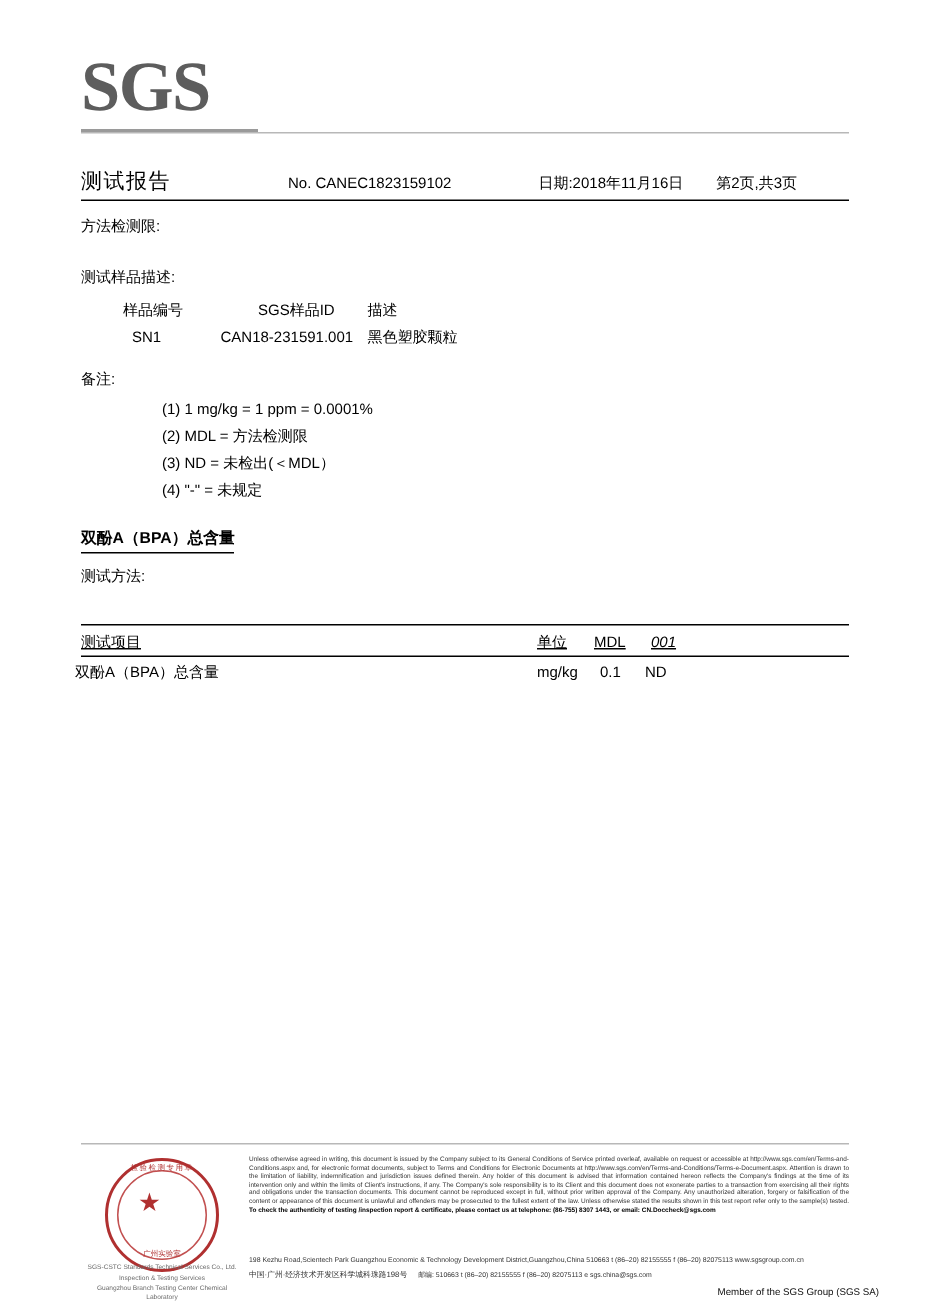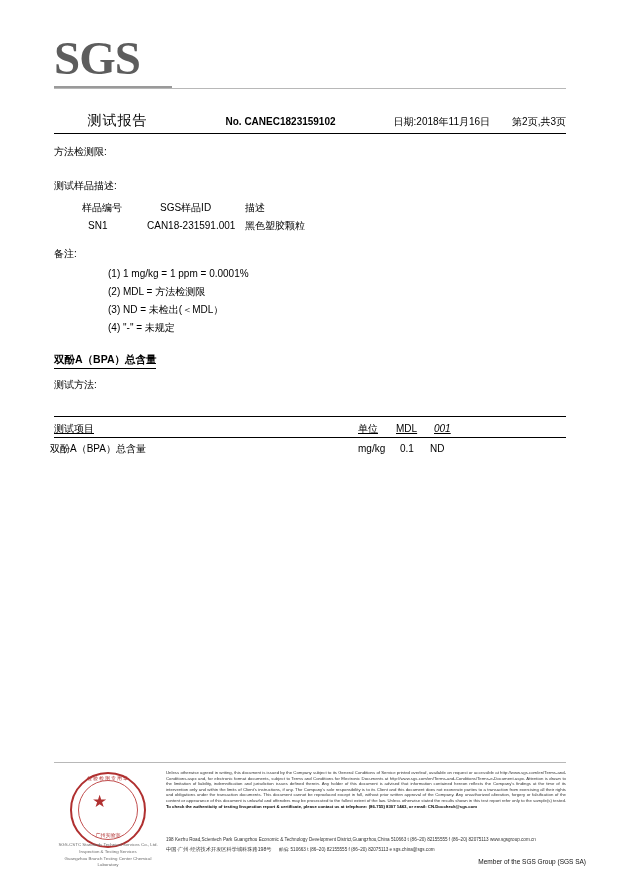--- a/index.html
+++ b/index.html
@@ -53,32 +53,30 @@
   }
 
   
   .title-row {
     position: absolute;
     left: 54px;
     top: 112px;
     width: 512px;
     display: flex;
     align-items: baseline;
-    justify-content: flex-end;
   }
   .doc-title {
     font-size: 14px;
     font-weight: normal;
     color: #000;
     letter-spacing: 1px;
   }
   .title-mid {
     margin-left: 78px;
     font-size: 10px;
-    font-weight: bold;
   }
   .title-right {
     margin-left: 58px;
     font-size: 10px;
   }
   .title-page {
     margin-left: 22px;
     font-size: 10px;
   }
 
@@ -97,21 +95,21 @@
     line-height: 15px;
     color: #000;
     white-space: nowrap;
   }
   .label-results { left: 54px; top: 144px; }
 
   .sample-desc { left: 54px; top: 178px; }
 
   .tbl-hdr { top: 200px; font-weight: normal; }
   .col-a { left: 82px; }
-  .col-b { left: 160px; text-align: right; }
+  .col-b { left: 172px; text-align: right; }
   .col-c { left: 245px; }
 
   .tbl-row { top: 218px; }
   .row-a { left: 88px; }
   .row-b { left: 147px; }
   .row-c { left: 245px; }
 
   .remarks { left: 54px; top: 246px; }
   .note { left: 88px; margin-left: 20px; }
   .note1 { top: 266px; }

